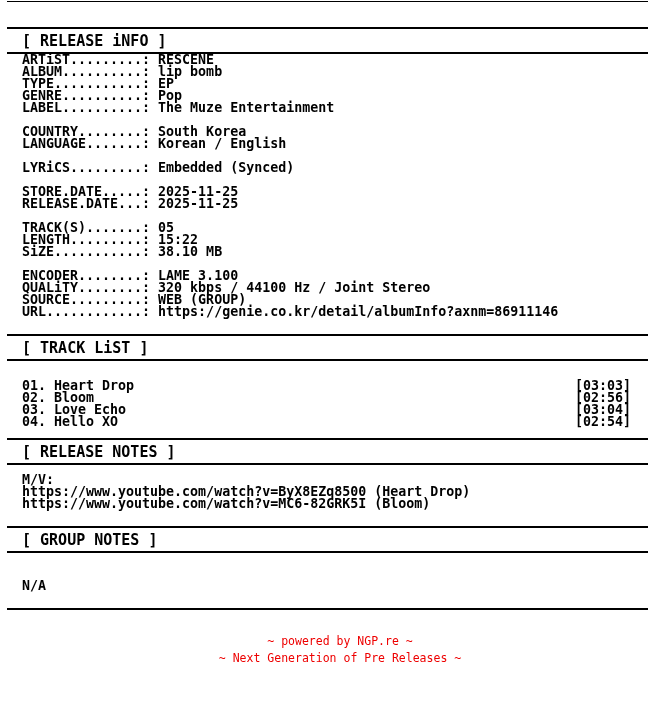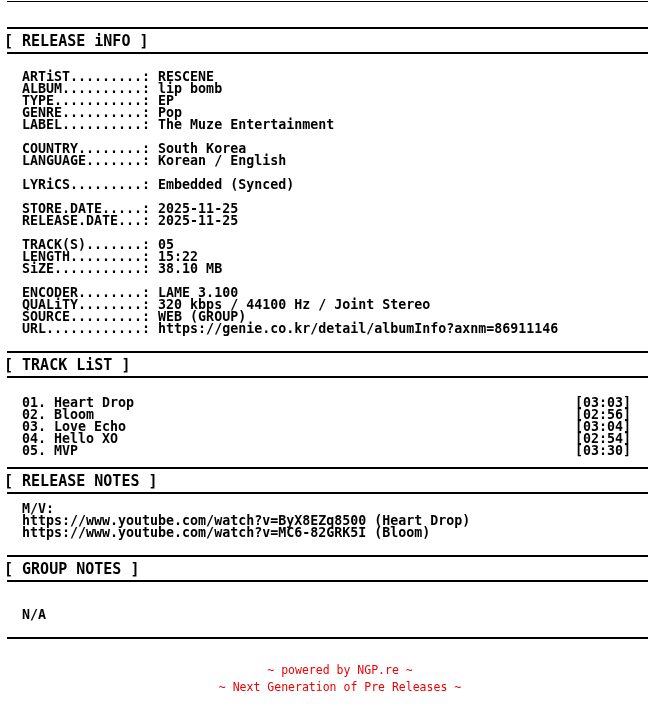--- a/index.html
+++ b/index.html
@@ -25,21 +25,21 @@
     width: 641px;
   }
   .hairline {
     height: 1px;
     margin-top: 1px;
   }
   .sect-title {
     height: 23px;
     display: flex;
     align-items: center;
-    padding-left: 4px;
+    padding-left: 22px;
     font-size: 15px;
     white-space: pre;
   }
   .line {
     height: 12px;
     line-height: 12px;
     padding-left: 22px;
     white-space: pre;
   }
   .blank {
@@ -68,21 +68,21 @@
 <body>
 
 <div class="page">
 
   <div class="rule hairline"></div>
 
   <div class="rule" style="margin-top:25px"></div>
   <div class="sect-title">[ RELEASE iNFO ]</div>
   <div class="rule"></div>
 
-  <div id="info-body" style="margin-top:17px">
+  <div id="info-body" style="">
       <div class="line">ARTiST.........: RESCENE</div>
       <div class="line">ALBUM..........: lip bomb</div>
       <div class="line">TYPE...........: EP</div>
       <div class="line">GENRE..........: Pop</div>
       <div class="line">LABEL..........: The Muze Entertainment</div>
       <div class="blank"></div>
       <div class="line">COUNTRY........: South Korea</div>
       <div class="line">LANGUAGE.......: Korean / English</div>
       <div class="blank"></div>
       <div class="line">LYRiCS.........: Embedded (Synced)</div>
@@ -102,21 +102,20 @@
 
   <div class="rule" style="margin-top:16px"></div>
   <div class="sect-title">[ TRACK LiST ]</div>
   <div class="rule"></div>
 
   <div id="track-body" style="margin-top:19px">
       <div class="track-row"><span>01. Heart Drop</span><span>[03:03]</span></div>
       <div class="track-row"><span>02. Bloom</span><span>[02:56]</span></div>
       <div class="track-row"><span>03. Love Echo</span><span>[03:04]</span></div>
       <div class="track-row"><span>04. Hello XO</span><span>[02:54]</span></div>
-      <div class="track-row"><span>05. MVP</span><span>[03:30]</span></div>
     </div>
 
   <div class="rule" style="margin-top:10px"></div>
   <div class="sect-title">[ RELEASE NOTES ]</div>
   <div class="rule"></div>
 
   <div id="notes-body" style="margin-top:9px">
       <div class="line">M/V:</div>
       <div class="line">https://www.youtube.com/watch?v=ByX8EZq8500 (Heart Drop)</div>
       <div class="line">https://www.youtube.com/watch?v=MC6-82GRK5I (Bloom)</div>

